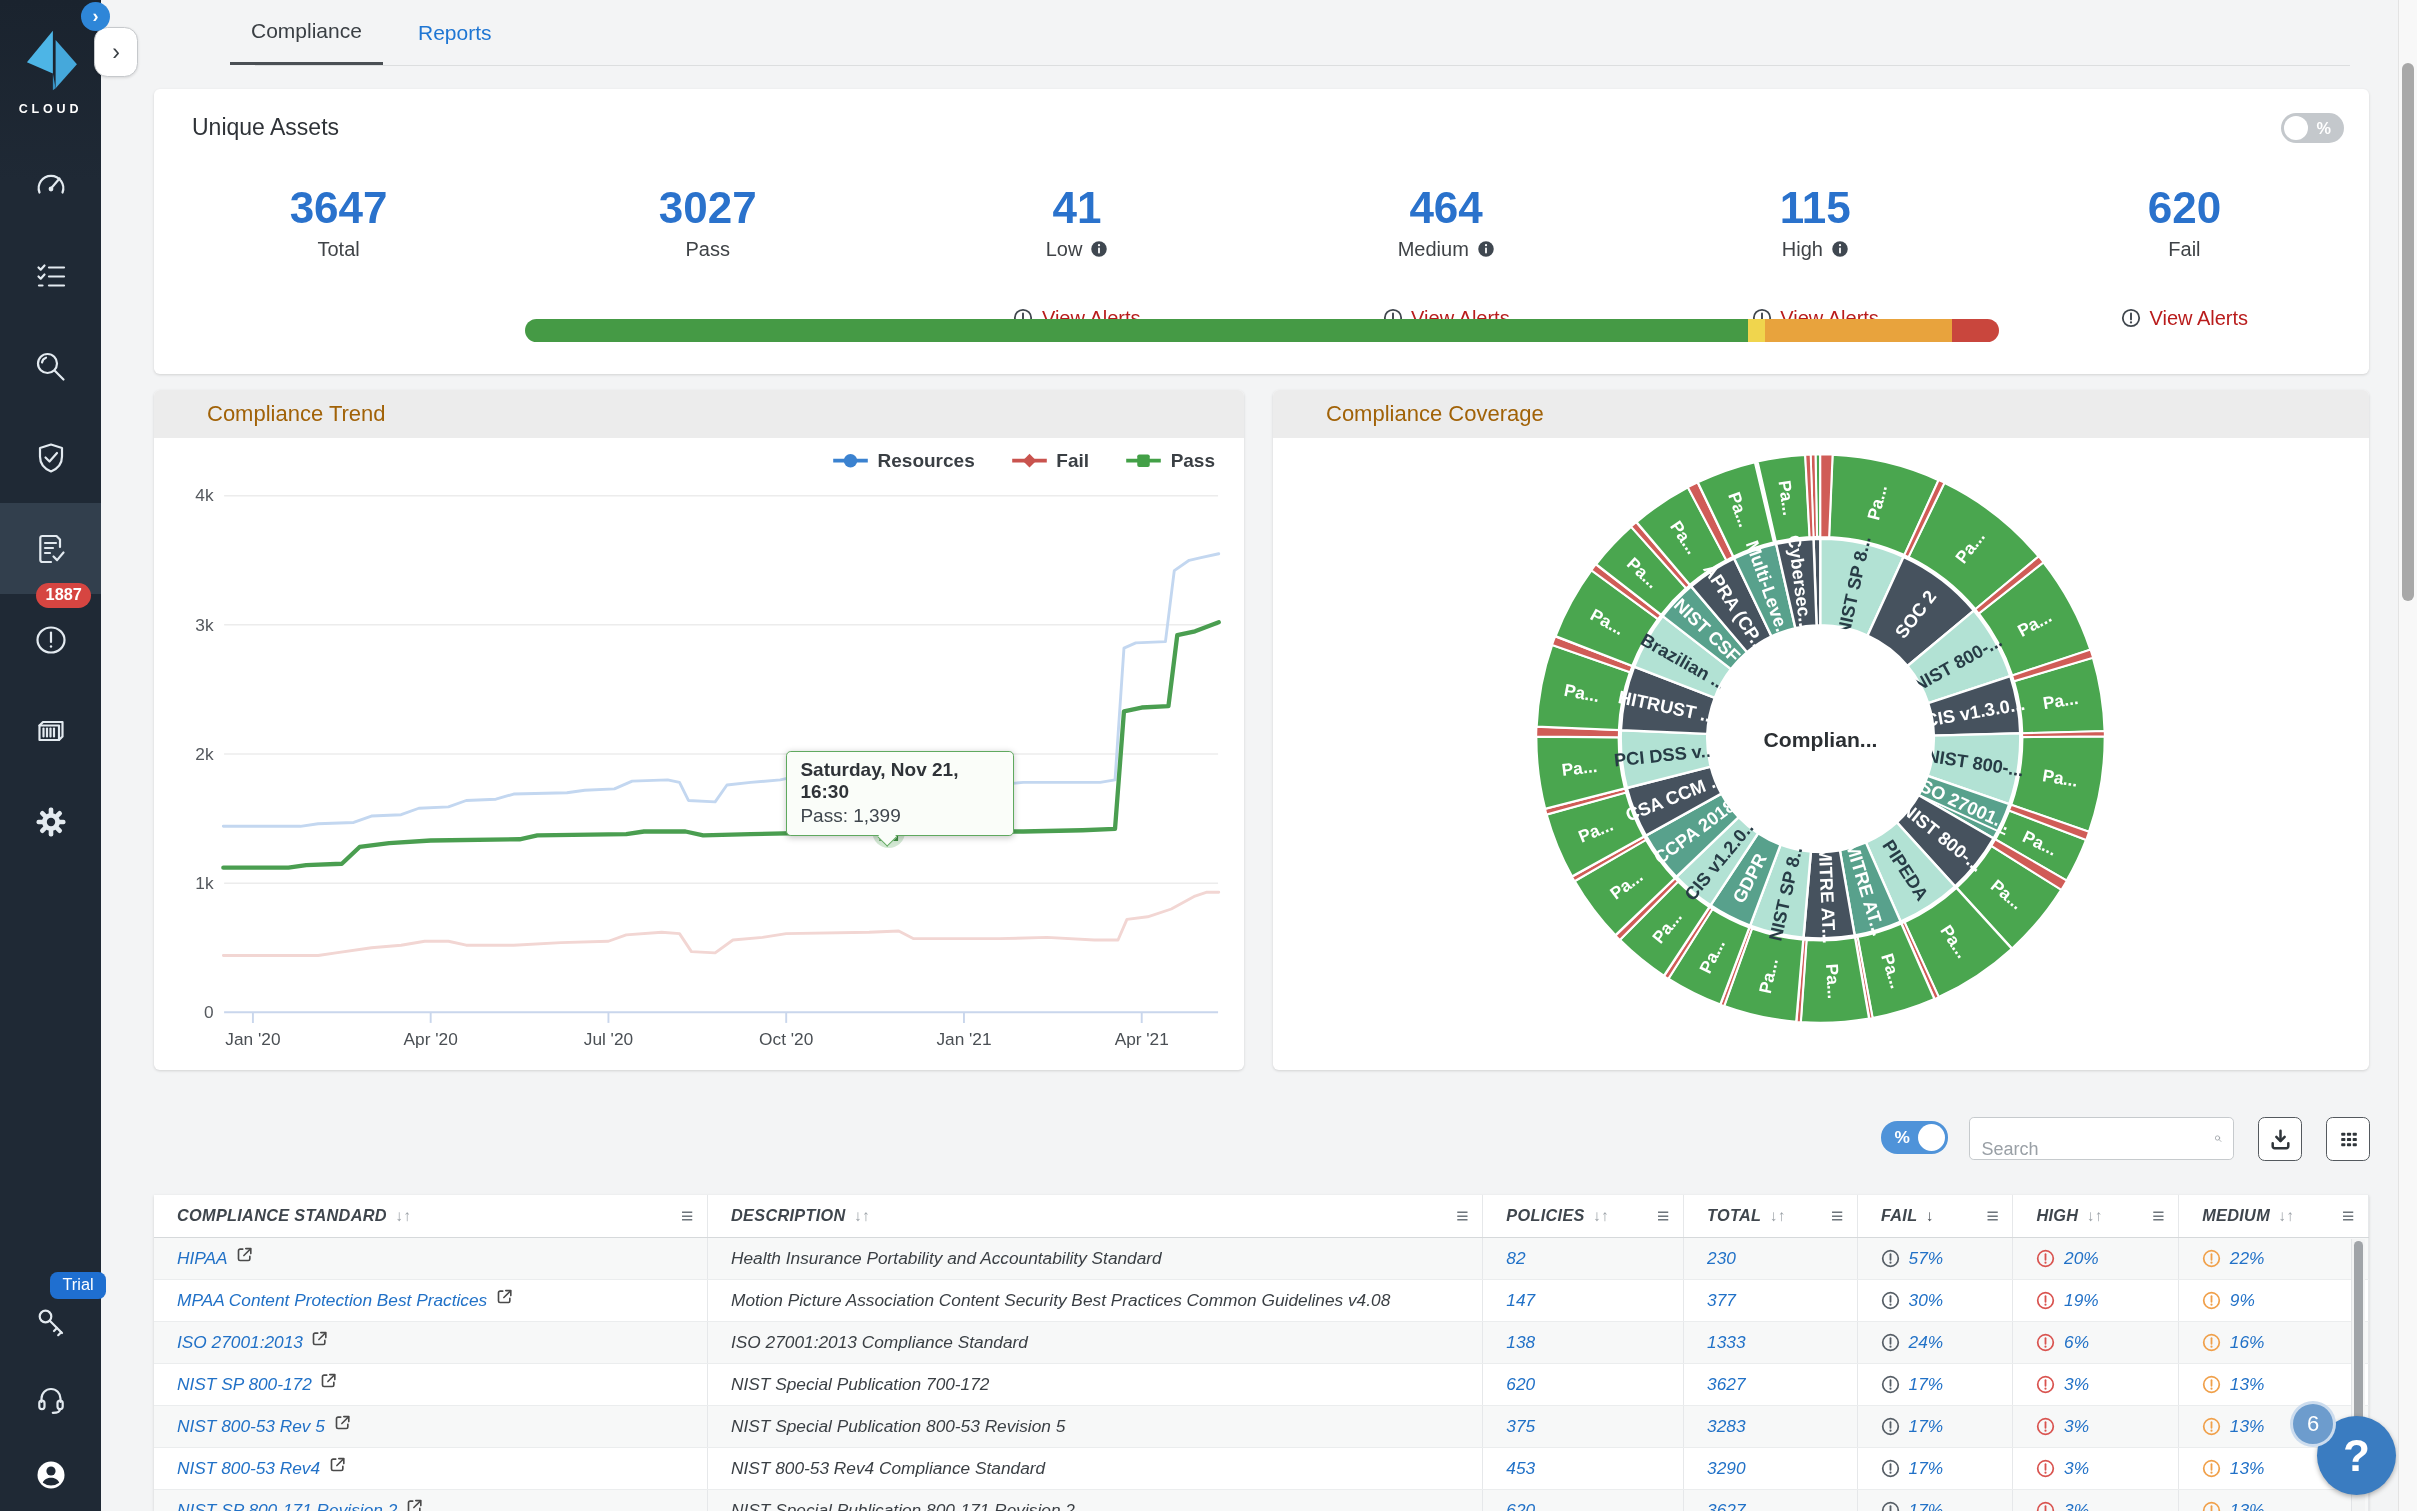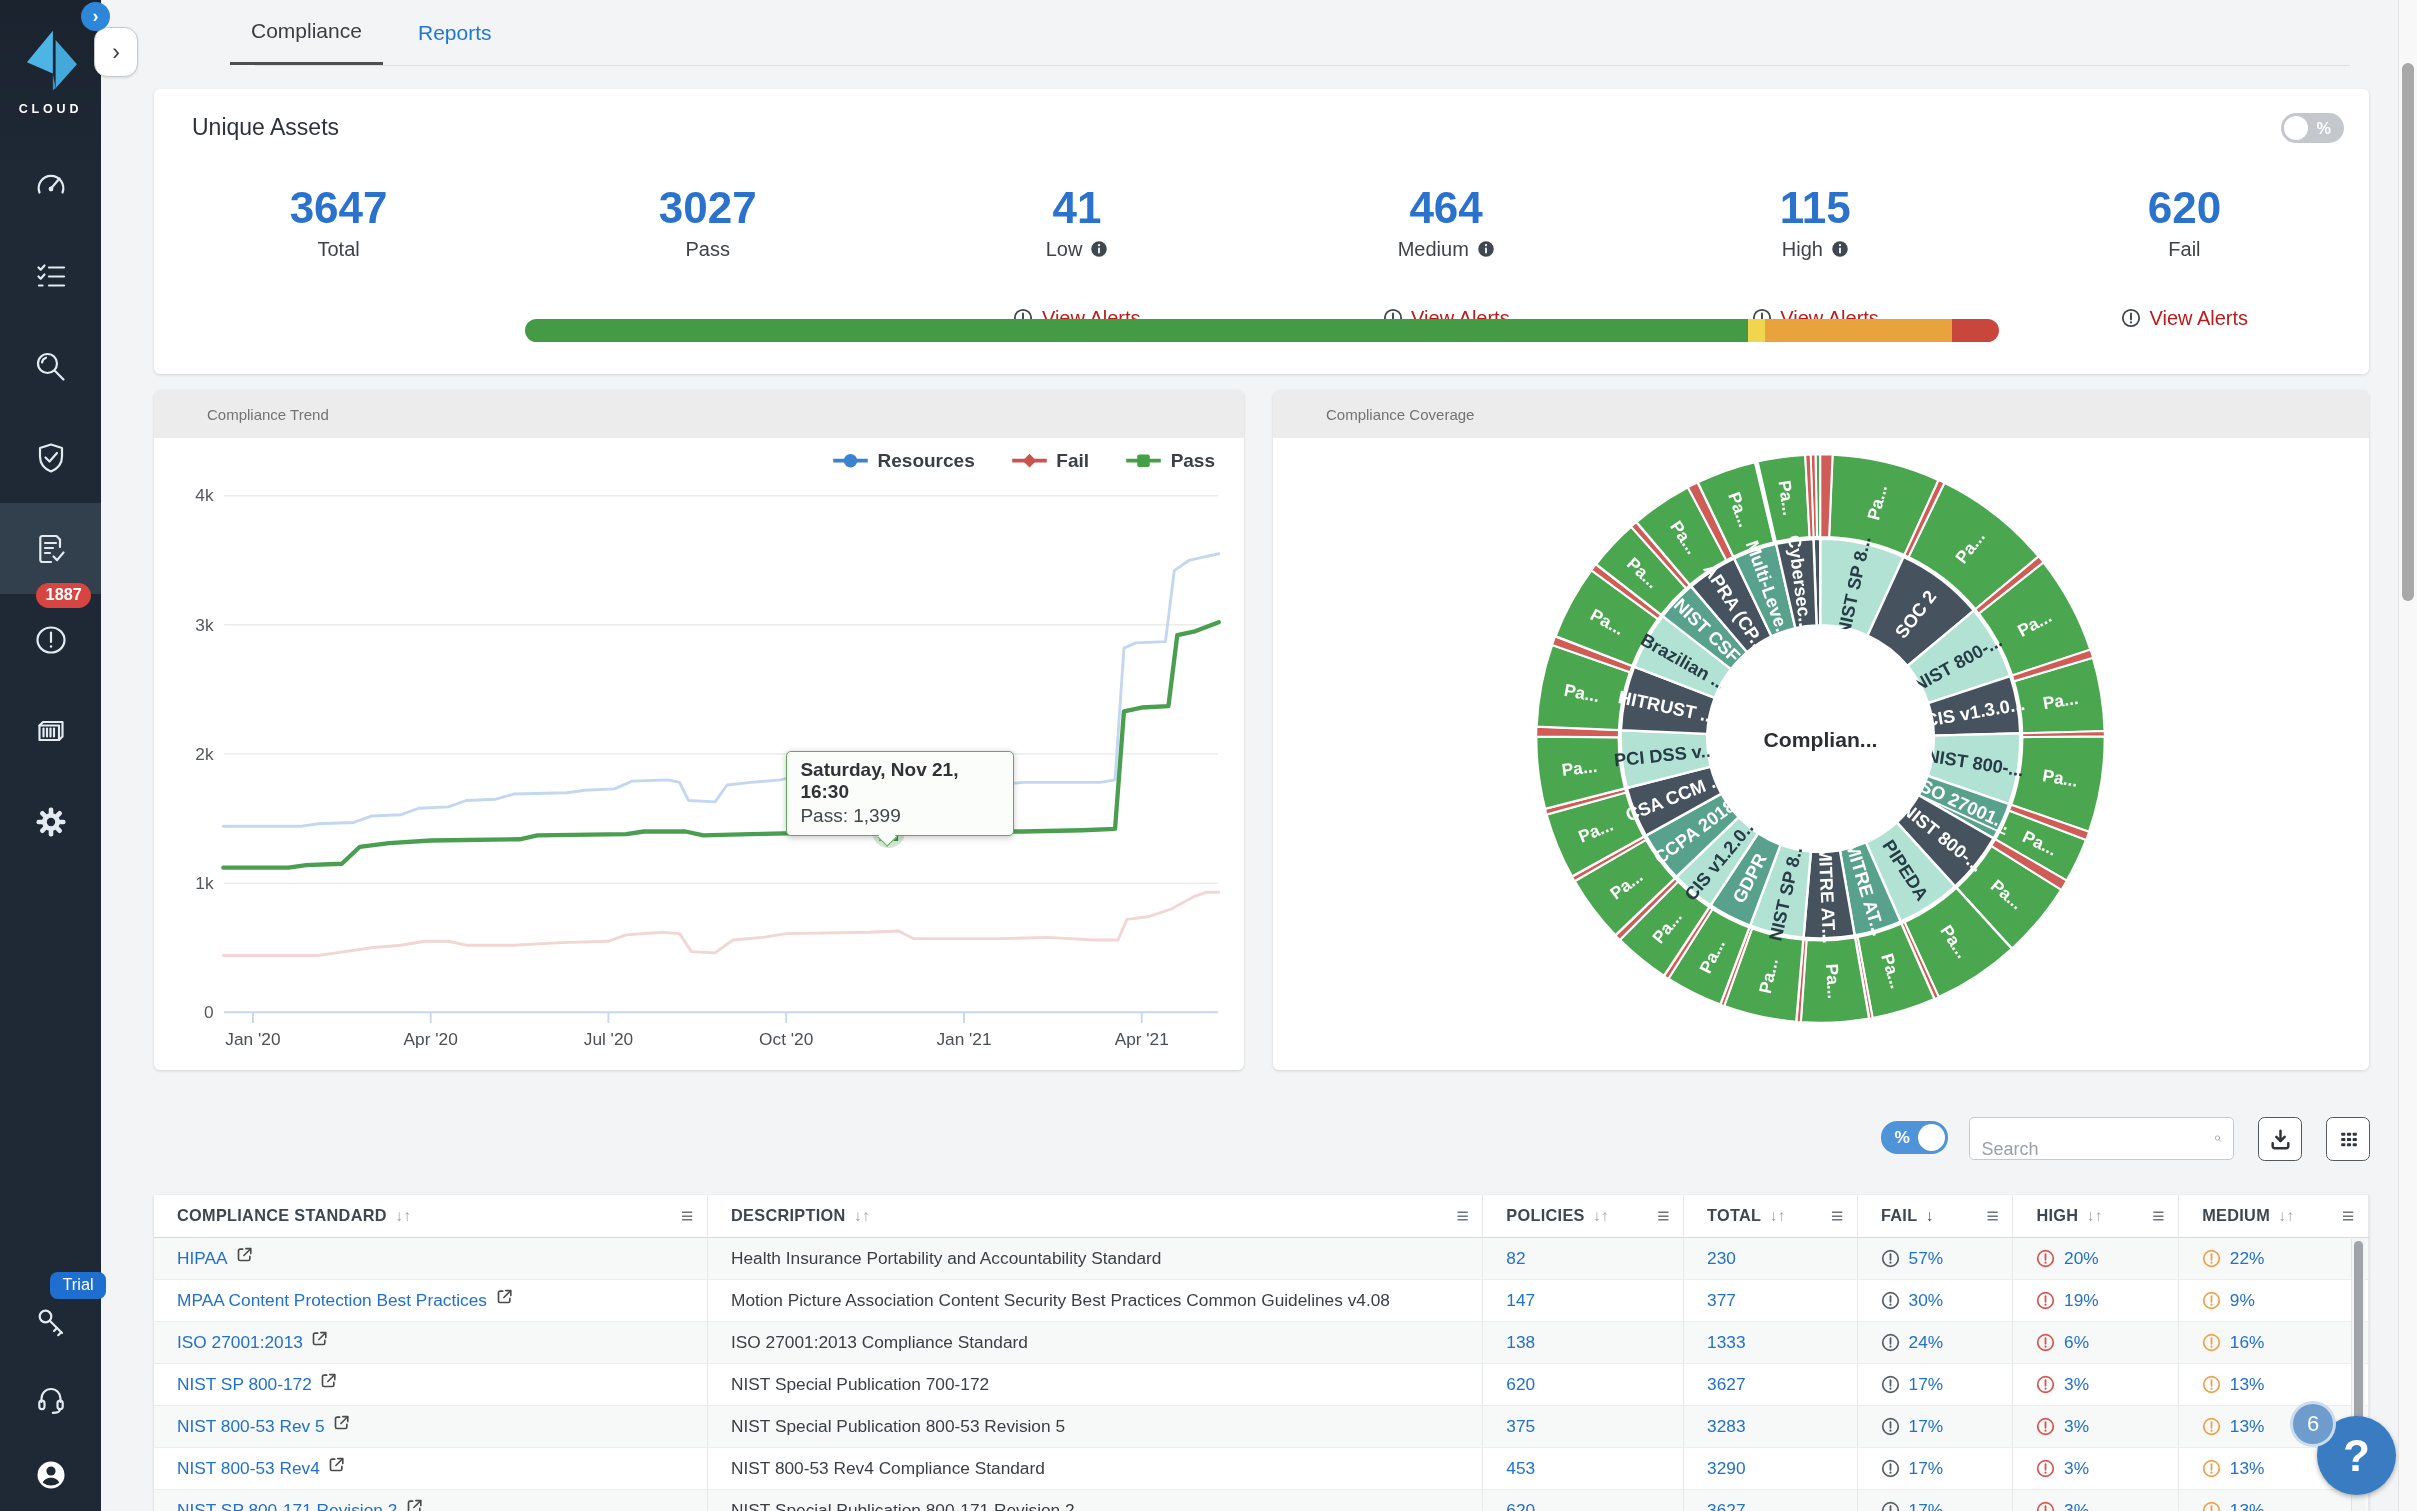--- a/index.html
+++ b/index.html
@@ -58,21 +58,21 @@
   .stat .alerts { display:flex; align-items:center; gap:8.6px; margin-top:6.7px; cursor:pointer; }
   .stat .alerts svg { width:20px; height:20px; }
   .stat .alerts span { font-size:20px; color:#b91c1c;margin-top:39px; }
   #assets-bar { position:absolute; left:371px; top:230px; width:1474px; height:23px; border-radius:11.5px; overflow:hidden; display:flex; }
   #assets-bar .seg { height:100%; }
 
   
   .panel { position:absolute; background:#fff; border-radius:5.8px; box-shadow:0 1px 2.9px rgba(0,0,0,.14); overflow:hidden; }
   #trend-panel { left:154px; top:390px; width:1090px; height:680px; }
   #coverage-panel { left:1273px; top:390px; width:1096px; height:680px; }
-  .panel-header { height:48px; background:#ececec; display:flex; align-items:center; padding-left:53px; font-size:15px; color:#737373; }
+  .panel-header { height:48px; background:#ececec; display:flex; align-items:center; padding-left:53px; font-size:22px; color:#a16207; }
   #trend-svg, #coverage-svg { position:absolute; left:0; top:48px; }
 
   #trend-legend { position:absolute; top:60px; right:29px; display:flex; gap:37px; align-items:center; }
   .legend-item { display:flex; align-items:center; gap:9.6px; cursor:pointer; }
   .legend-item svg { width:35px; height:17.3px; }
   .legend-item span { font-size:19px; font-weight:bold; color:#3a3f44; }
 
   #trend-tooltip { position:absolute; left:632px; top:361px; width:228px; background:#fafdf9; border:1.9px solid #5fa95f;
     border-radius:4.8px; box-shadow:0 1.9px 6.7px rgba(0,0,0,.22); padding:6.7px 13.4px 8.6px; z-index:5; }
   #trend-tooltip .tt-title { font-size:19px; font-weight:bold; color:#2f3338; }
@@ -94,21 +94,21 @@
   #download-btn { left:2258px; }
   #columns-btn { left:2326px; }
   .tool-btn svg { width:25px; height:25px; }
 
   
   #table-wrap { position:absolute; left:154px; top:1195px; width:2215px; height:316px; background:#fff;
     box-shadow:0 1px 2.9px rgba(0,0,0,.14); overflow:hidden; }
   #ctable { display:table; border-collapse:collapse; table-layout:fixed; }
   .trow { display:table-row; }
   .tcell { display:table-cell; vertical-align:middle; height:42px; border-right:1px solid #e6e8ea; border-bottom:1px solid #ebedee;
-    padding:0 13.4px 0 23px; font-size:17.3px; color:#3a3f44; white-space:nowrap; overflow:hidden; }
+    padding:0 13.4px 0 23px; font-size:17.3px; color:#3a3f44; white-space:nowrap; overflow:hidden;font-style:italic; }
   .thead .tcell { background:#fbfbfc; border-bottom:1px solid #d6d9db; color:#3f464d; font-weight:bold; font-size:16.3px; letter-spacing:0.3px; cursor:pointer; }
   .th-inner { display:flex; align-items:center; }
   .th-inner .sort { color:#9aa0a6; font-size:15.4px; margin-left:8.6px; font-weight:normal; }
   .th-inner .sort.active { color:#4a5056; font-weight:bold; }
   .th-inner .menu { margin-left:auto; color:#6e757c; font-size:21px; font-weight:normal; cursor:pointer; }
   .trow:nth-child(even) .tcell { background:#f7f8f8; }
   .trow:nth-child(odd) .tcell { background:#ffffff; }
   .std-link { color:#2171c7; cursor:pointer; display:inline-flex; align-items:flex-start; gap:8.6px; }
   .std-link svg { width:17.3px; height:17.3px; stroke:#4a4a4a; stroke-width:1.7; fill:none; stroke-linecap:round; stroke-linejoin:round; }
   .num-link { color:#2171c7; cursor:pointer; }

